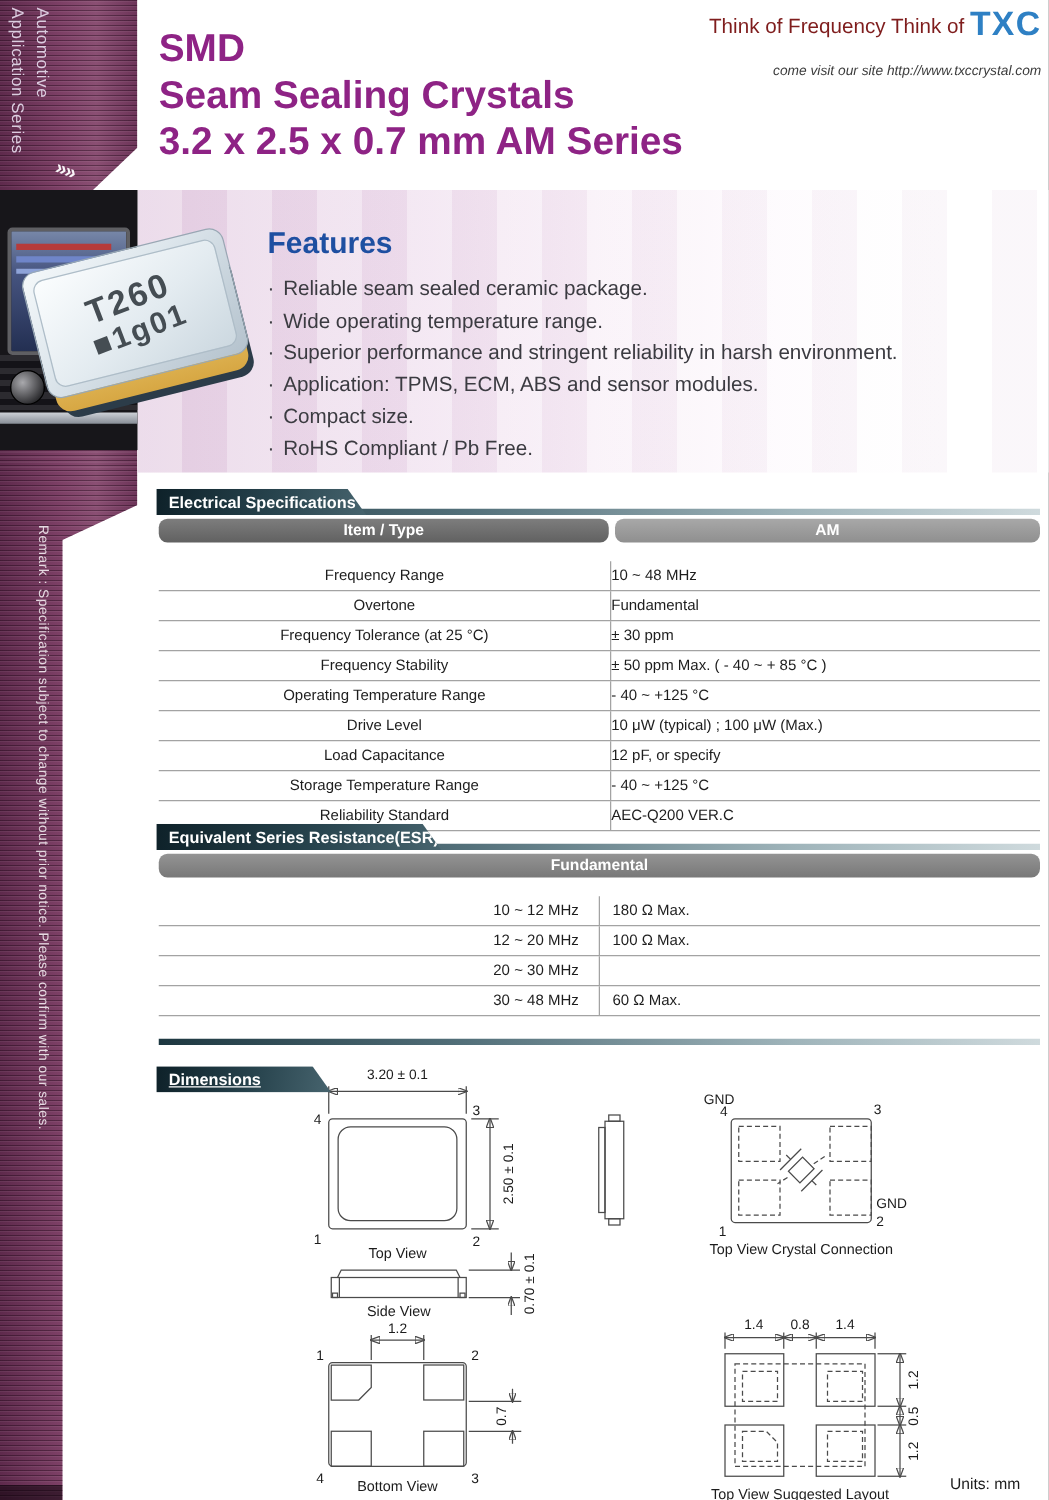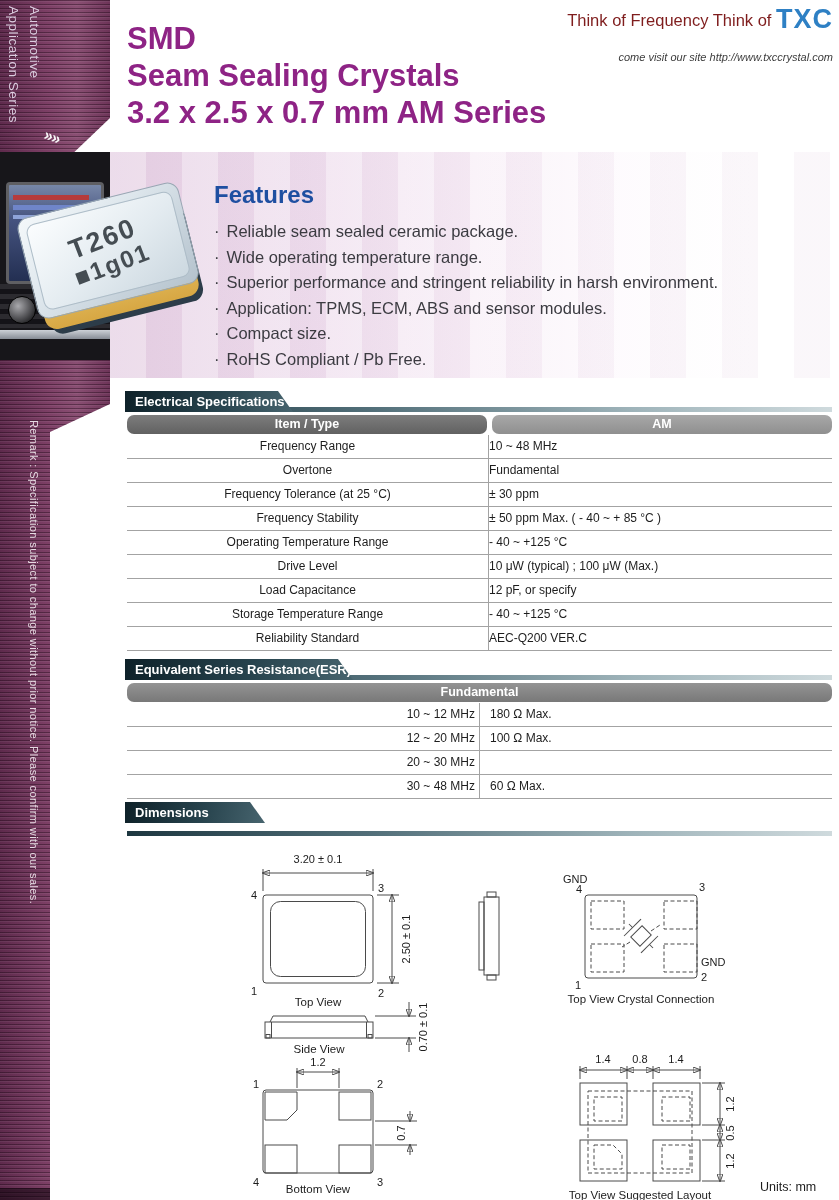--- a/index.html
+++ b/index.html
@@ -104,25 +104,25 @@
     position:absolute;left:127px;width:705px;height:5px;z-index:1;
     background:linear-gradient(90deg,#1d3740 0%,#53707a 35%,#9fb4ba 72%,#cfdadd 100%);
   }
   
   .tbl{position:absolute;left:127px;width:705px;font-size:12px;color:#1d1d1d;}
   .hdr-row{display:flex;height:19px;}
   .hdr-seg{color:#fff;font-weight:bold;text-align:center;line-height:19px;border-radius:7px;font-size:12.5px;}
   .hdr-item{width:360px;background:linear-gradient(180deg,#7d7d7d,#616161);margin-right:5px;}
   .hdr-am{width:340px;background:linear-gradient(180deg,#a8a8a8,#8f8f8f);}
   .hdr-full{width:705px;background:linear-gradient(180deg,#949494,#787878);}
-  .rows{margin-top:1px;}
+  .rows{margin-top:15px;}
   .spec-row{display:flex;height:23px;line-height:23px;border-bottom:1px solid #a3a3a3;}
   .cell-l{width:361px;text-align:center;border-right:1px solid #a3a3a3;}
   .cell-r{flex:1;}
-  .esr-l{width:353px;text-align:right;padding-right:4px;border-right:1px solid #a3a3a3;box-sizing:border-box;}
+  .esr-l{width:353px;text-align:right;padding-right:16px;border-right:1px solid #a3a3a3;box-sizing:border-box;}
   .esr-r{flex:1;text-align:left;padding-left:10px;}
   
   .dims-svg{position:absolute;left:113px;top:845px;width:726px;height:355px;font-family:"Liberation Sans",sans-serif;}
   .dims-svg line,.dims-svg rect,.dims-svg path,.dims-svg polyline{fill:none;stroke:#4a4a4a;stroke-width:1;}
   .dims-svg .dash{stroke-dasharray:4 2.5;}
   .dims-svg text{fill:#1c1c1c;stroke:none;font-size:11px;}
   .dims-svg .cap{font-size:11.5px;}
   .units{position:absolute;left:760px;top:1180px;font-size:12.5px;color:#1c1c1c;}
 </style>
 </head>
@@ -259,21 +259,21 @@
           <div class="esr-l">20 ~ 30 MHz</div>
         </div>
       <div class="spec-row">
           <div class="esr-l">30 ~ 48 MHz</div>
           <div class="esr-r">60 Ω Max.</div>
         </div>
     </div>
   </div>
 
   <div class="ribbon-tail" style="top:831px;"></div>
-  <div class="ribbon" style="left:125px;top:802px;width:130px;">Dimensions</div>
+  <div class="ribbon" style="left:125px;top:853px;width:130px;text-decoration:underline;">Dimensions</div>
 
   <svg class="dims-svg" viewBox="0 0 726 355">
     <defs>
       <marker id="ah" orient="auto-start-reverse" markerWidth="8" markerHeight="6" refX="7" refY="3">
         <path d="M0,0 L8,3 L0,6 z" fill="#4a4a4a" stroke="none"></path>
       </marker>
     </defs>
 
     <g>
       <line x1="150" y1="46" x2="150" y2="24"></line>

